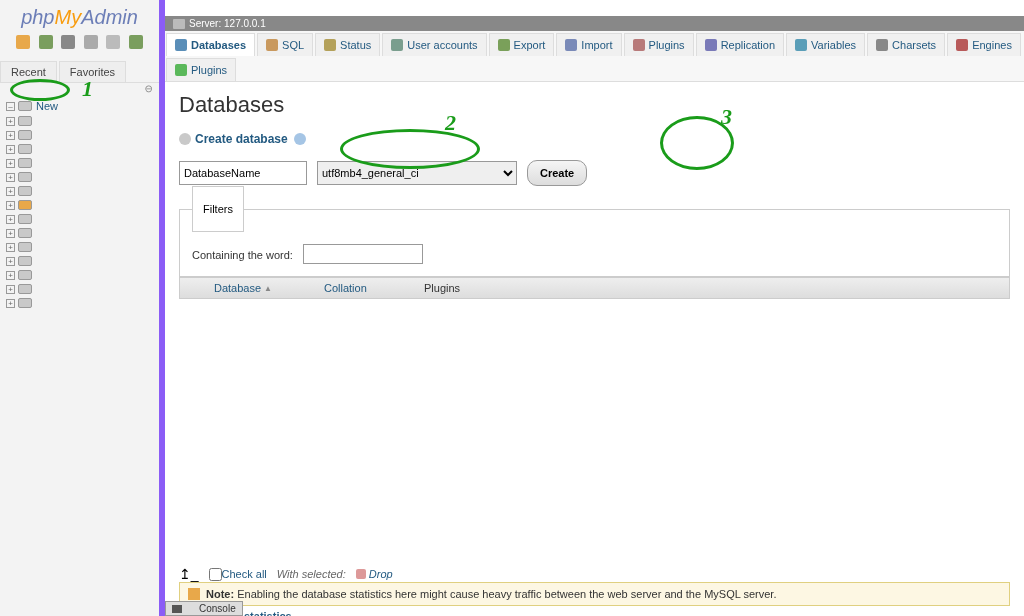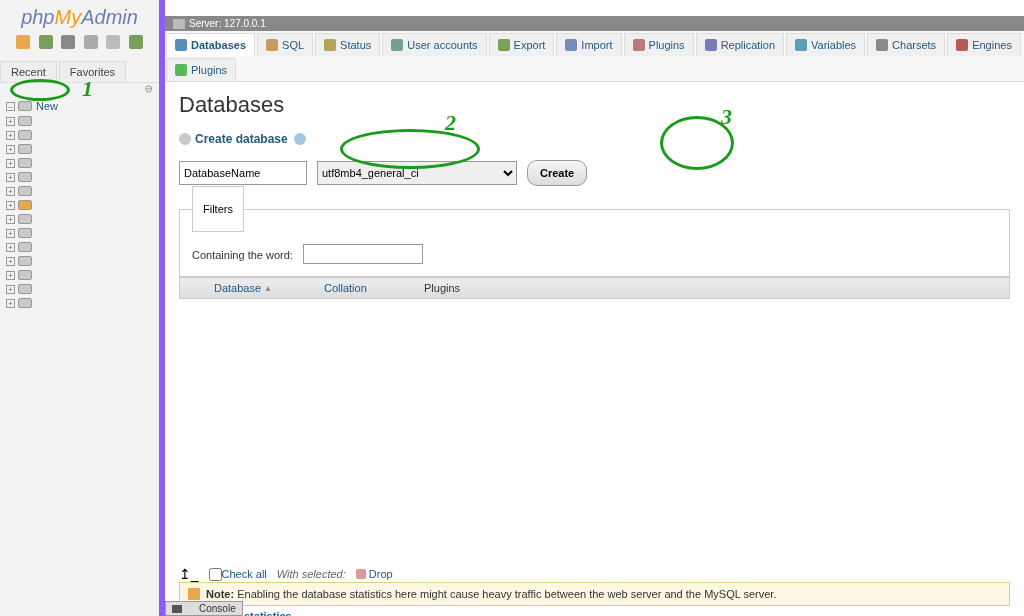--- a/index.html
+++ b/index.html
@@ -76,21 +76,21 @@
 .table-head div { padding: 4px 10px; }
 .th-db { width: 110px; display: flex; align-items: center; margin-left: 24px; }
 .th-db .sort { font-size: 8px; color: #888; margin-left: 3px; }
 .th-col { width: 100px; }
 .th-act { width: 80px; color: #333; }
 
 .footer { position: absolute; bottom: 46px; left: 14px; display: flex; align-items: center; font-size: 11px; gap: 10px; }
 .footer .arrow { font-size: 14px; }
 .footer .checkall { display: flex; align-items: center; color: #235a81; gap: 0; }
 .footer .withsel { color: #666; font-style: italic; }
-.footer .drop { color: #235a81; display: flex; align-items: center; gap: 3px; }
+.footer .drop { color: #235a81; display: flex; align-items: center; gap: 3px; font-style: italic; }
 .footer .dropicon { display: inline-block; width: 10px; height: 10px; background: #d99; border-radius: 2px; }
 
 .notice { position: absolute; bottom: 22px; left: 14px; right: 14px; background: #fdf7e3; border: 1px solid #e0d080; padding: 5px 8px; font-size: 11px; color: #333; display: flex; align-items: center; gap: 6px; }
 .notice .warn { display: inline-block; width: 12px; height: 12px; background: #e8a84a; }
 
 .enable { position: absolute; bottom: 6px; left: 30px; font-size: 11px; color: #235a81; font-weight: bold; }
 .enable::before { content: "•"; color: #333; margin-right: 6px; }
 
 .console { position: absolute; bottom: 0; left: 165px; background: #ddd; border: 1px solid #999; font-size: 10px; padding: 1px 6px; color: #333; display: flex; align-items: center; gap: 17px; }
 .console .cicon2 { display: inline-block; width: 10px; height: 8px; background: #555; }

